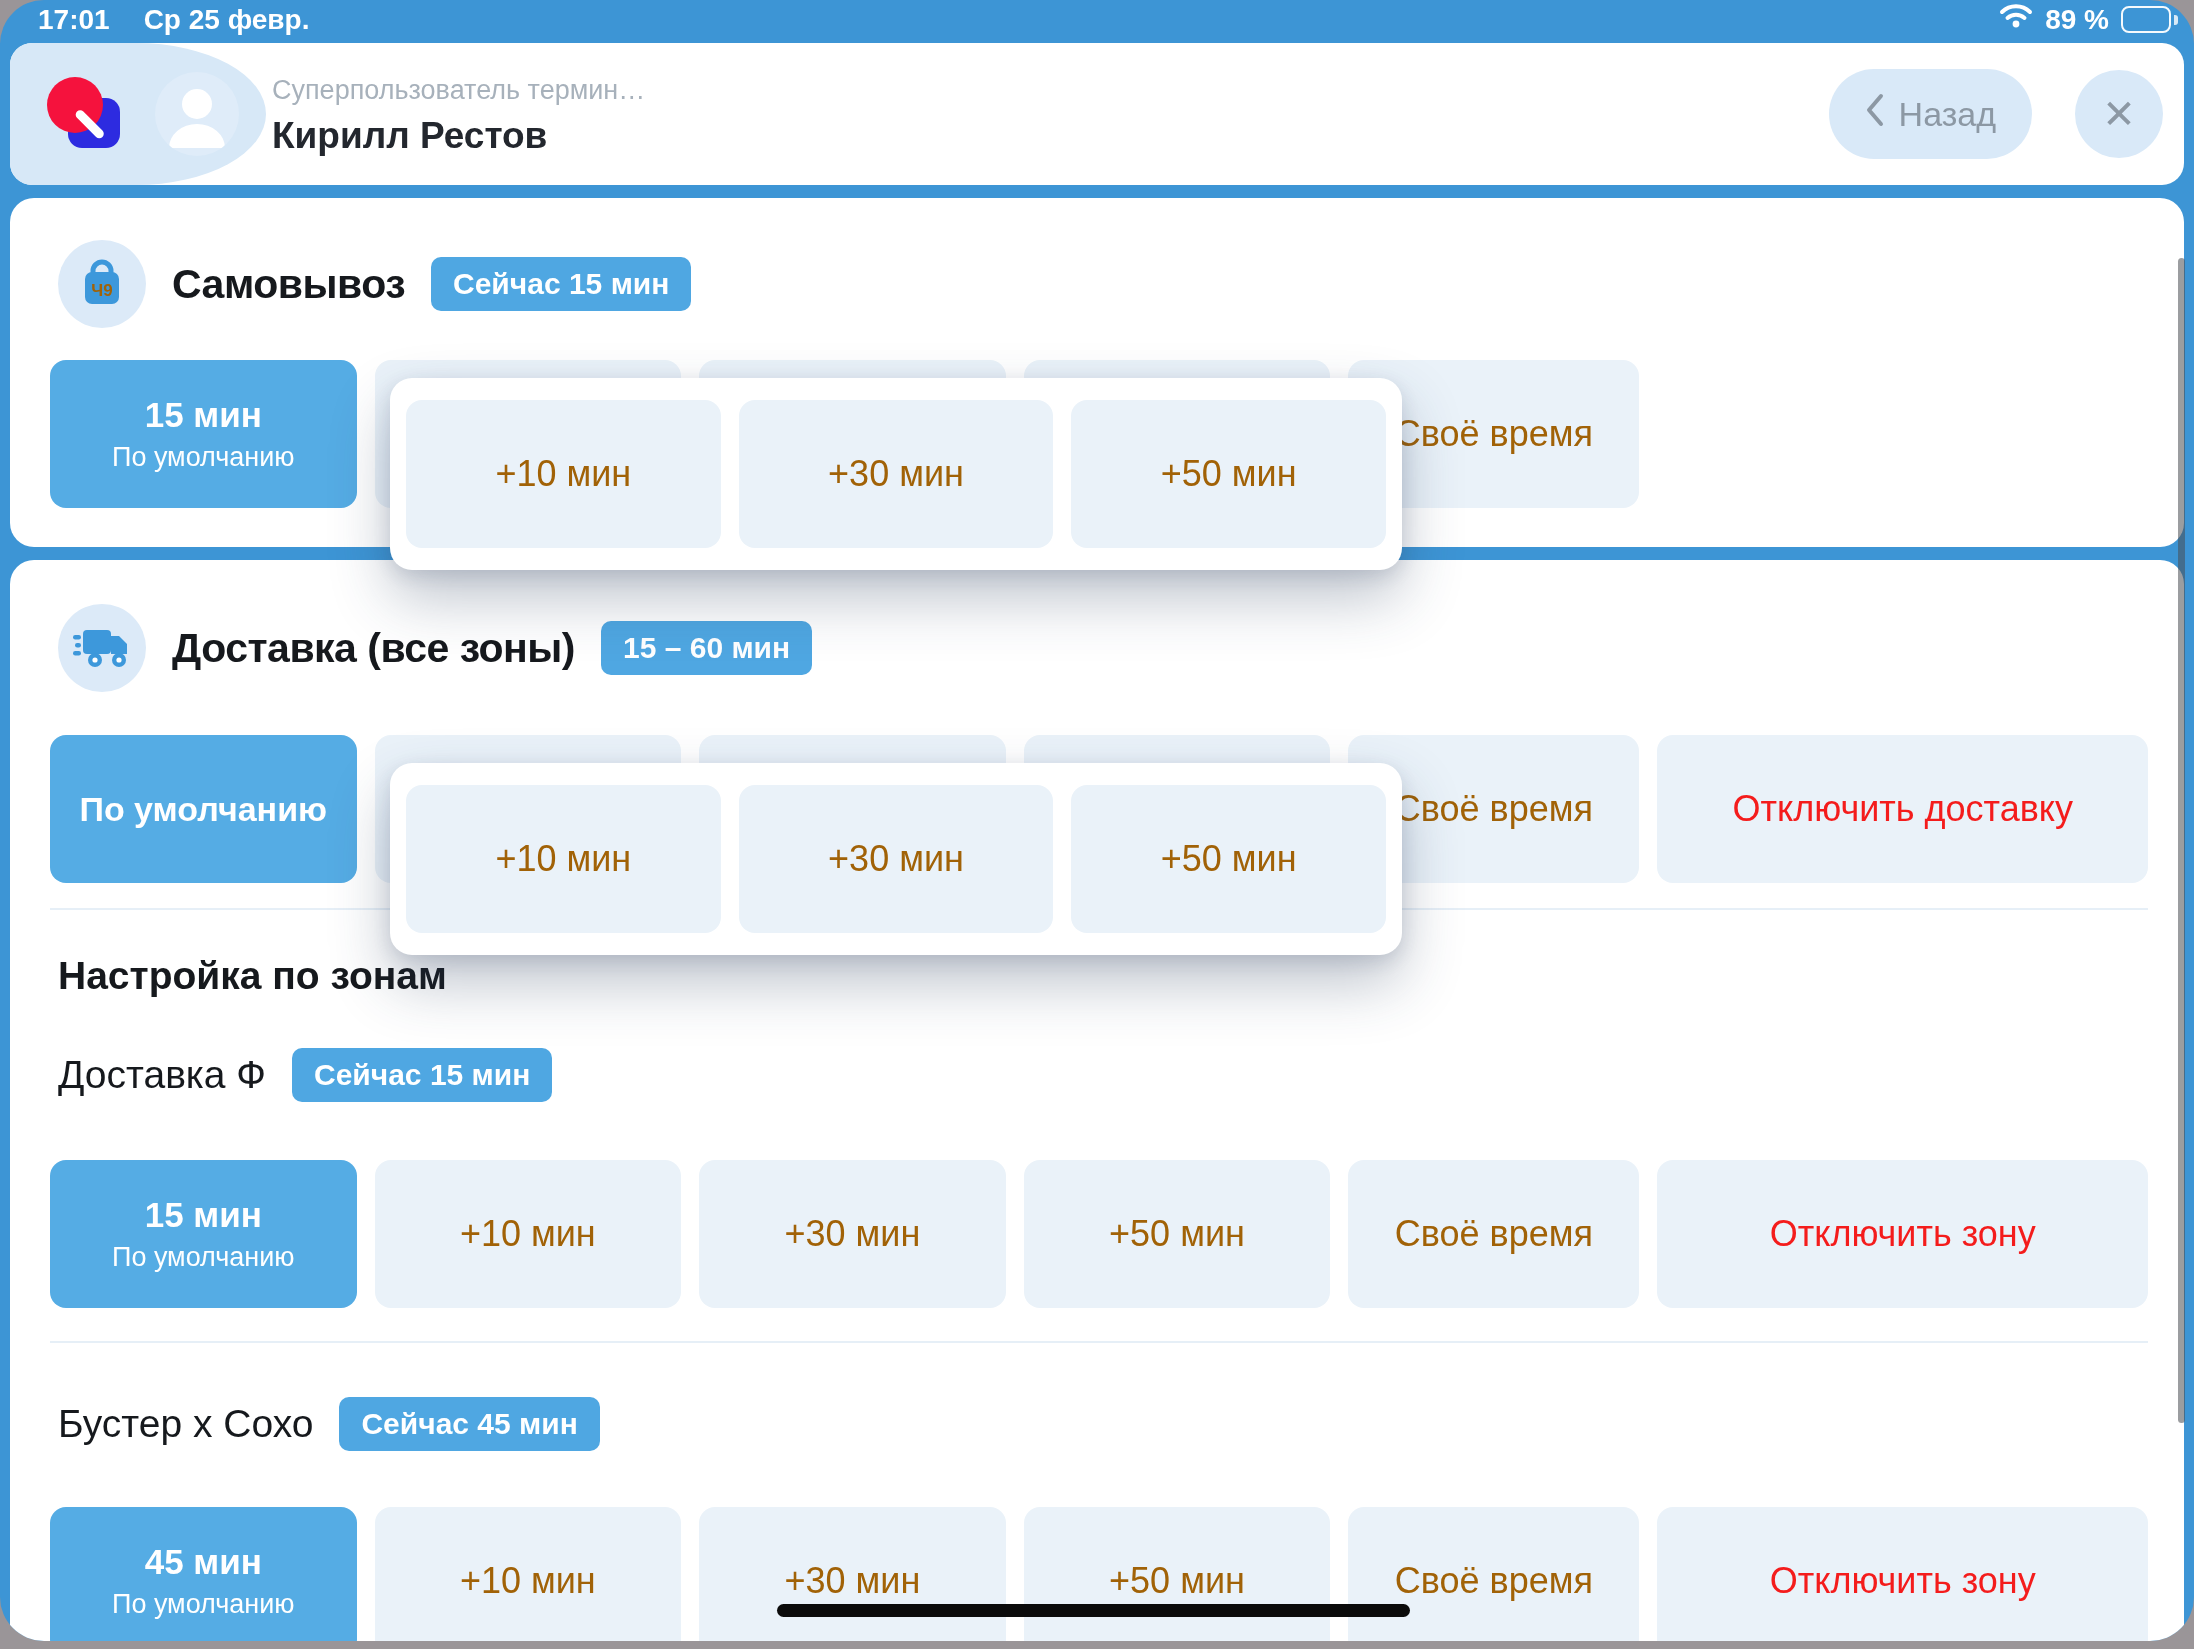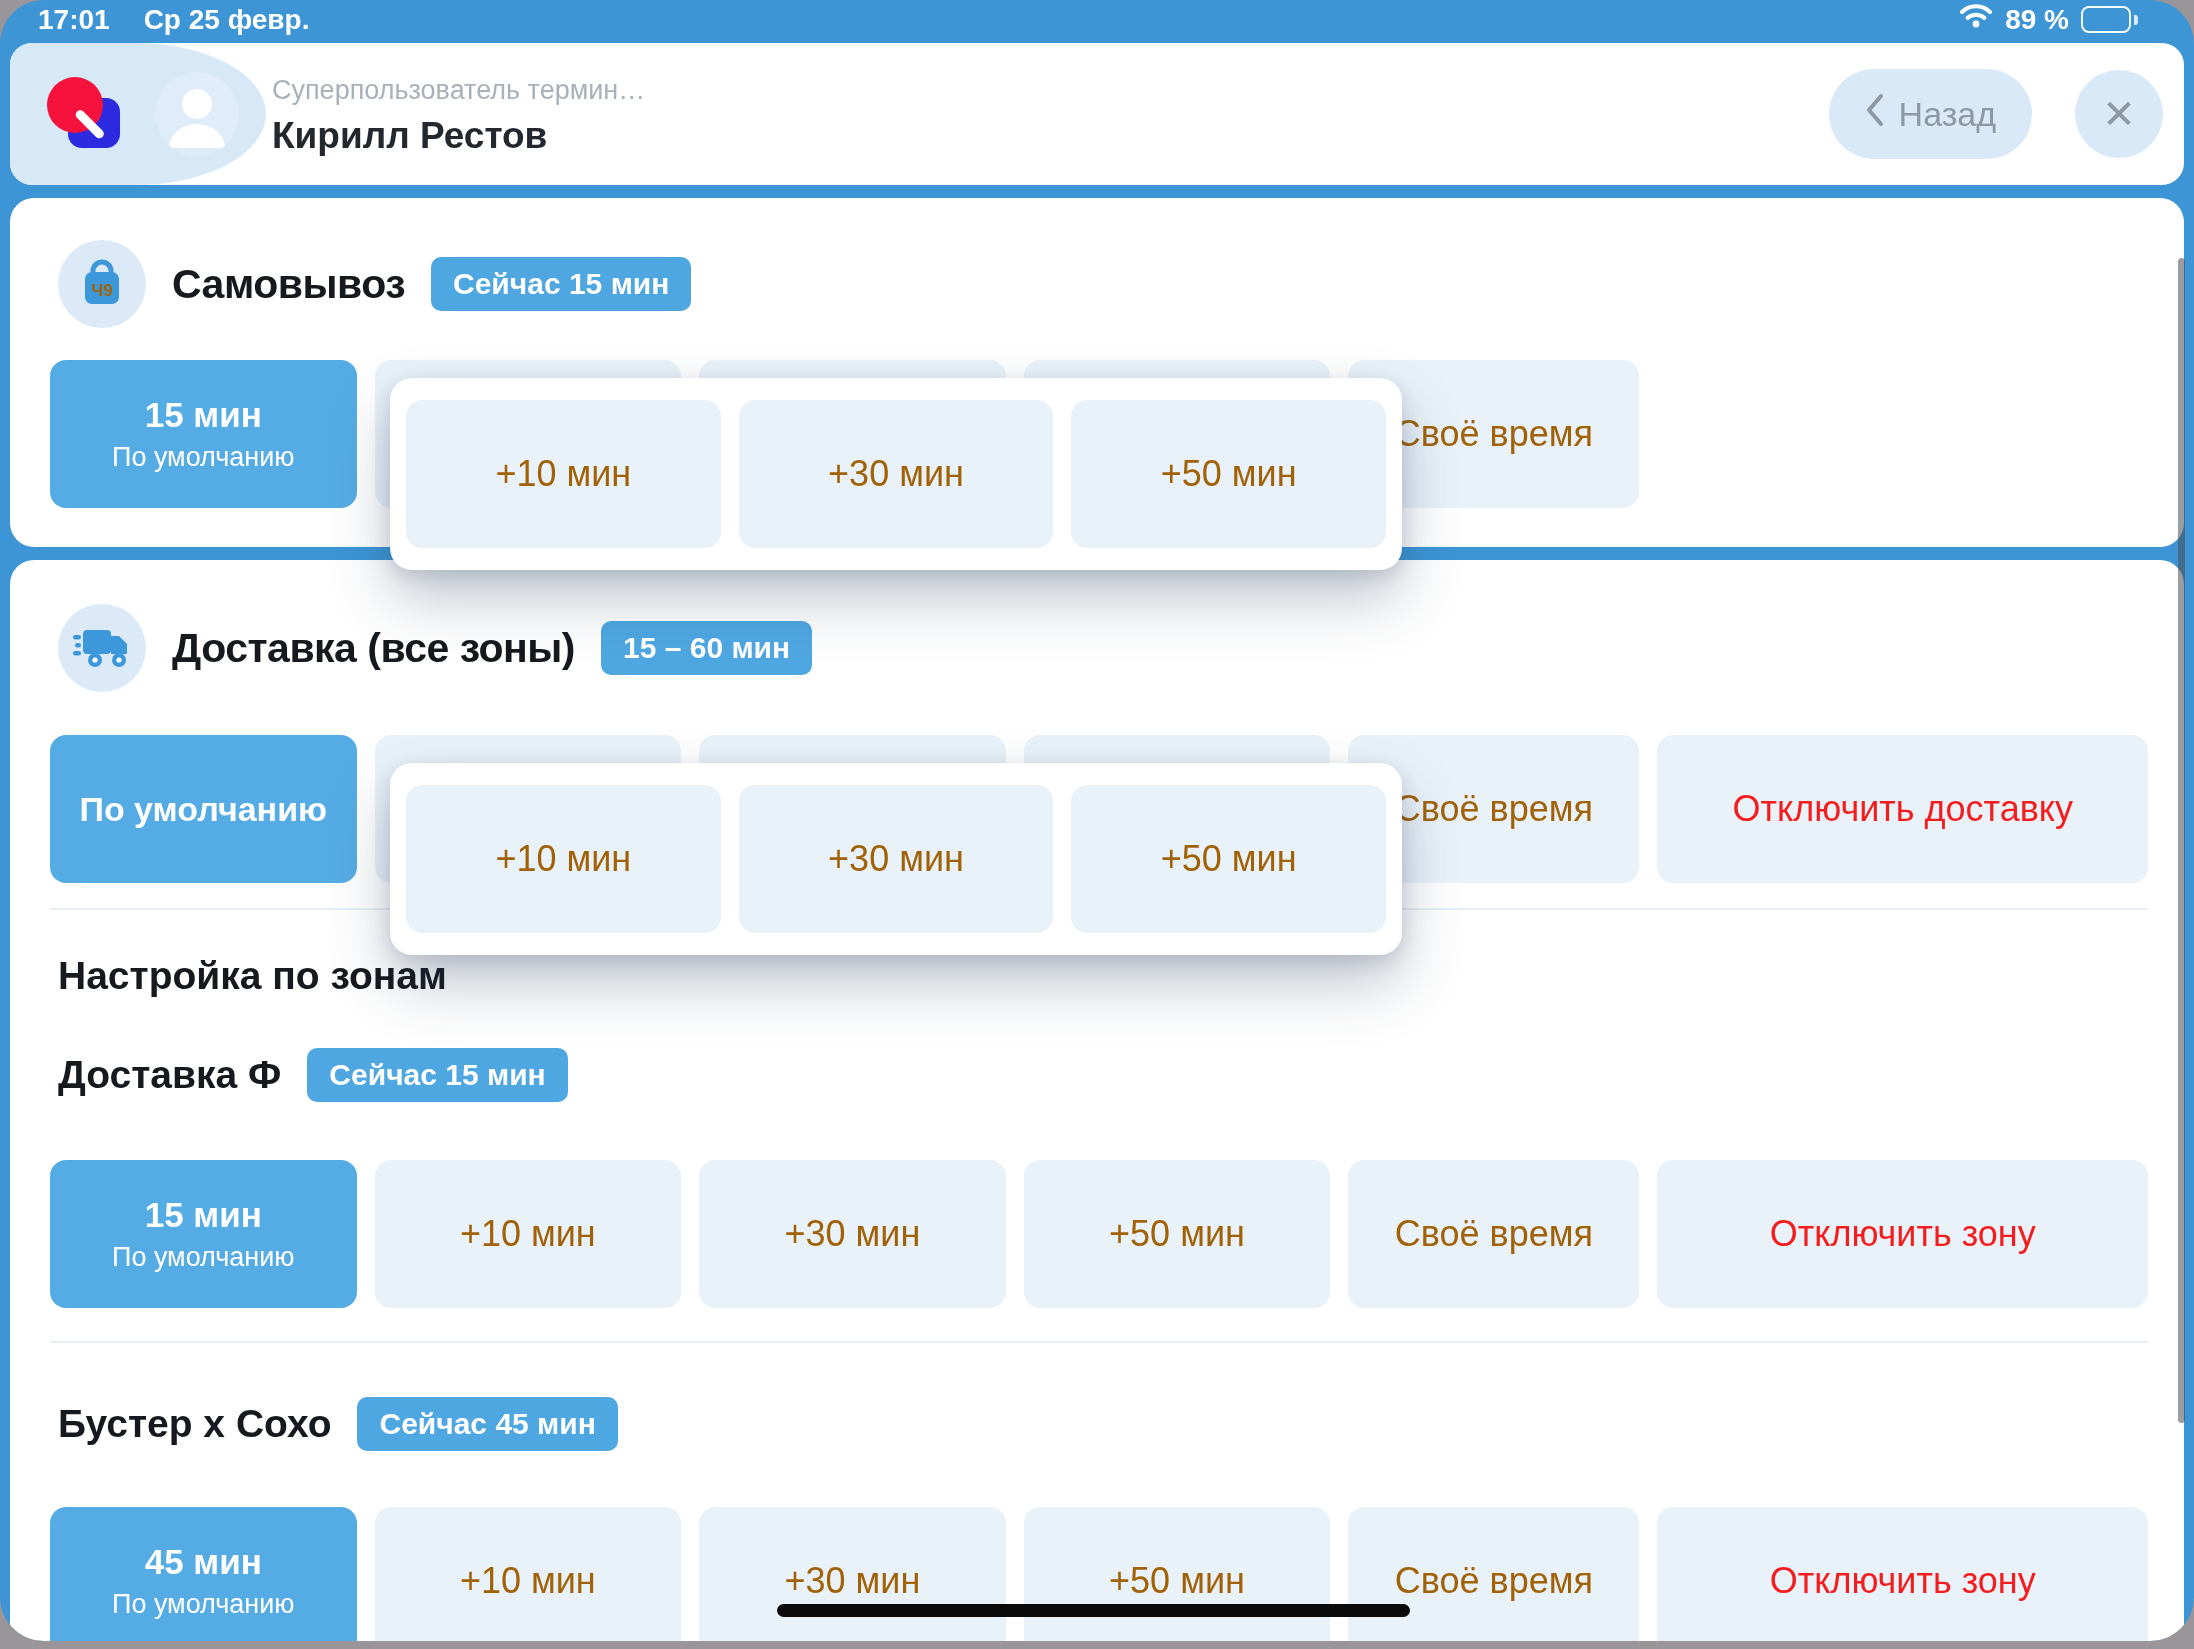--- a/index.html
+++ b/index.html
@@ -13,21 +13,21 @@
   .screen {
     position:absolute; left:0; top:0; right:0; bottom:8px;
     background:#3D95D5;
     border-radius:44px;
     overflow:hidden;
   }
   
   .statusbar {
     position:absolute; left:0; top:0; width:100%; height:43px;
     display:flex; align-items:center; justify-content:space-between;
-    padding:0 56px 4px 38px;
+    padding:0 16px 4px 38px;
     color:#fff; font-size:28px; font-weight:700;
   }
   .sb-left { display:flex; gap:34px; }
   .sb-right { display:flex; align-items:center; gap:12px; }
   .battery-body {
     width:50px; height:27px; border:2px solid rgba(255,255,255,.95);
     border-radius:8px; padding:3px; position:relative;
   }
   .battery-fill { width:89%; height:100%; background:#fff; border-radius:4px; }
   .battery-tip { width:4px; height:10px; background:rgba(255,255,255,.8); border-radius:0 3px 3px 0; margin-left:-9px; }
@@ -100,21 +100,21 @@
   .popup {
     position:absolute; left:380px; width:1012px; height:192px;
     background:#fff; border-radius:22px; padding:22px 16px;
     display:flex; gap:18px; z-index:40;
     box-shadow:0 28px 60px rgba(40,60,90,.30), 0 6px 18px rgba(40,60,90,.14);
   }
   .popup .btn { flex:1; }
   .divider { position:absolute; left:40px; right:36px; height:2px; background:#E6EFF7; }
   .zones-heading { position:absolute; left:48px; font-size:39px; font-weight:700; color:#16191D; }
   .zone-head { position:absolute; left:48px; display:flex; align-items:center; gap:26px; }
-  .zone-title { font-size:39px; font-weight:700; color:#16191D; }
+  .zone-title { font-size:39px; font-weight:400; color:#16191D; }
   
   .scrollbar {
     position:absolute; right:9px; top:258px; width:7px; height:1165px;
     background:rgba(72,76,82,.55); border-radius:4px; z-index:90;
   }
   .home-indicator {
     position:absolute; left:777px; top:1604px; width:633px; height:13px;
     background:#0b0b0b; border-radius:7px; z-index:100;
   }
 </style>

